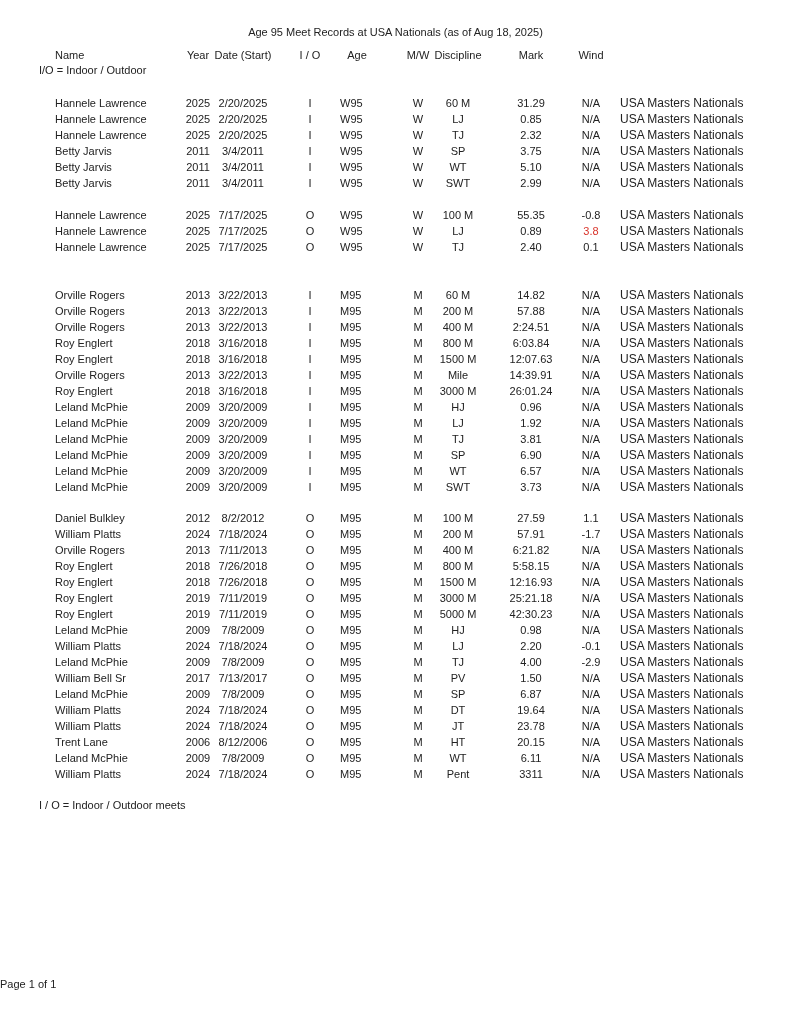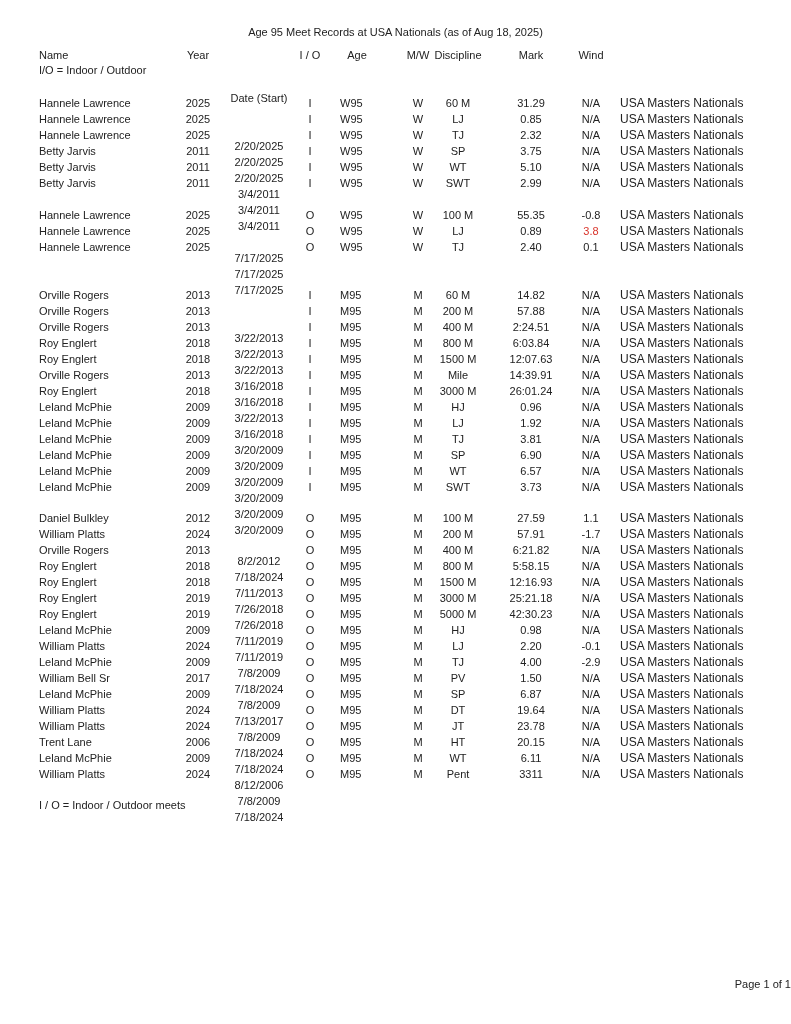--- a/index.html
+++ b/index.html
@@ -10,36 +10,36 @@
     font-size: 11px;
   }
   .title {
     position: absolute; top: 26px; left: 0; width: 791px; text-align: center;
     font-size: 11px; color: #222;
   }
   .row {
     position: absolute; left: 0; width: 791px; height: 16px; line-height: 16px;
   }
   .cell { position: absolute; top: 0; white-space: nowrap; }
-  .c-name { left: 39px; }
+  .c-name { left: 55px; }
   .c-year { left: 180px; width: 36px; text-align: center; }
-  .c-date { left: 222px; width: 74px; text-align: center; margin-top: 43px; }
+  .c-date { left: 206px; width: 74px; text-align: center; }
   .c-io { left: 297px; width: 26px; text-align: center; }
   .c-age { left: 340px; width: 34px; text-align: left; }
   .c-mw { left: 406px; width: 24px; text-align: center; }
   .c-disc { left: 428px; width: 60px; text-align: center; }
   .c-mark { left: 503px; width: 56px; text-align: center; }
   .c-wind { left: 574px; width: 34px; text-align: center; }
   .c-meet { left: 620px; font-size: 12px; }
   .hdr .c-year, .hdr .c-date, .hdr .c-io, .hdr .c-age, .hdr .c-mw,
   .hdr .c-disc, .hdr .c-mark, .hdr .c-wind { text-align: center; }
   .subhdr { position: absolute; left: 39px; top: 64px; }
   .wind-red { color: #d9342b; }
   .footnote { position: absolute; left: 39px; top: 799px; }
-  .pagelabel { position: absolute; top: 978px; left: 0; width: 791px; text-align: right; }
+  .pagelabel { position: absolute; top: 978px; left: 0; width: 791px; text-align: left; }
 </style>
 </head>
 <body>
 
 <div class="title">Age 95 Meet Records at USA Nationals (as of Aug 18, 2025)</div>
 
 <div class="row hdr" style="top:47px;">
   <span class="cell c-name">Name</span>
   <span class="cell c-year">Year</span>
   <span class="cell c-date">Date (Start)</span>

